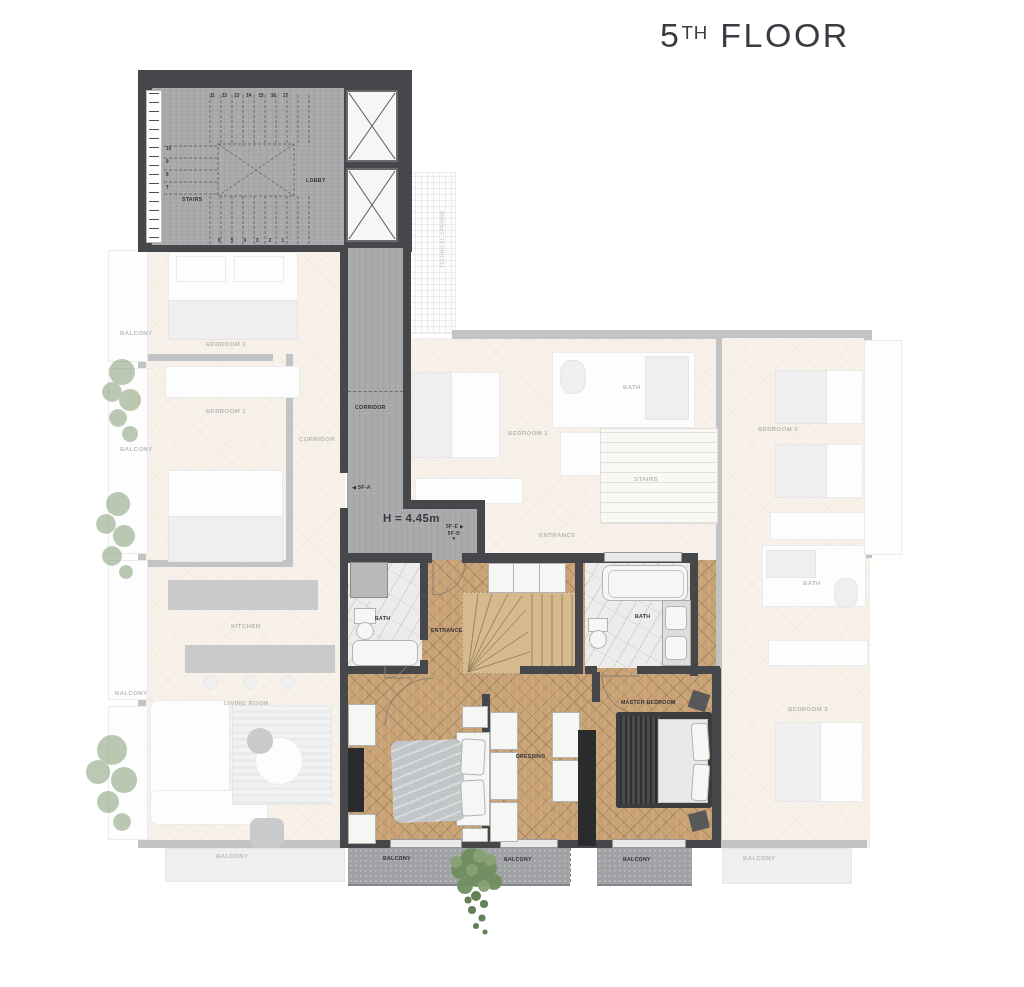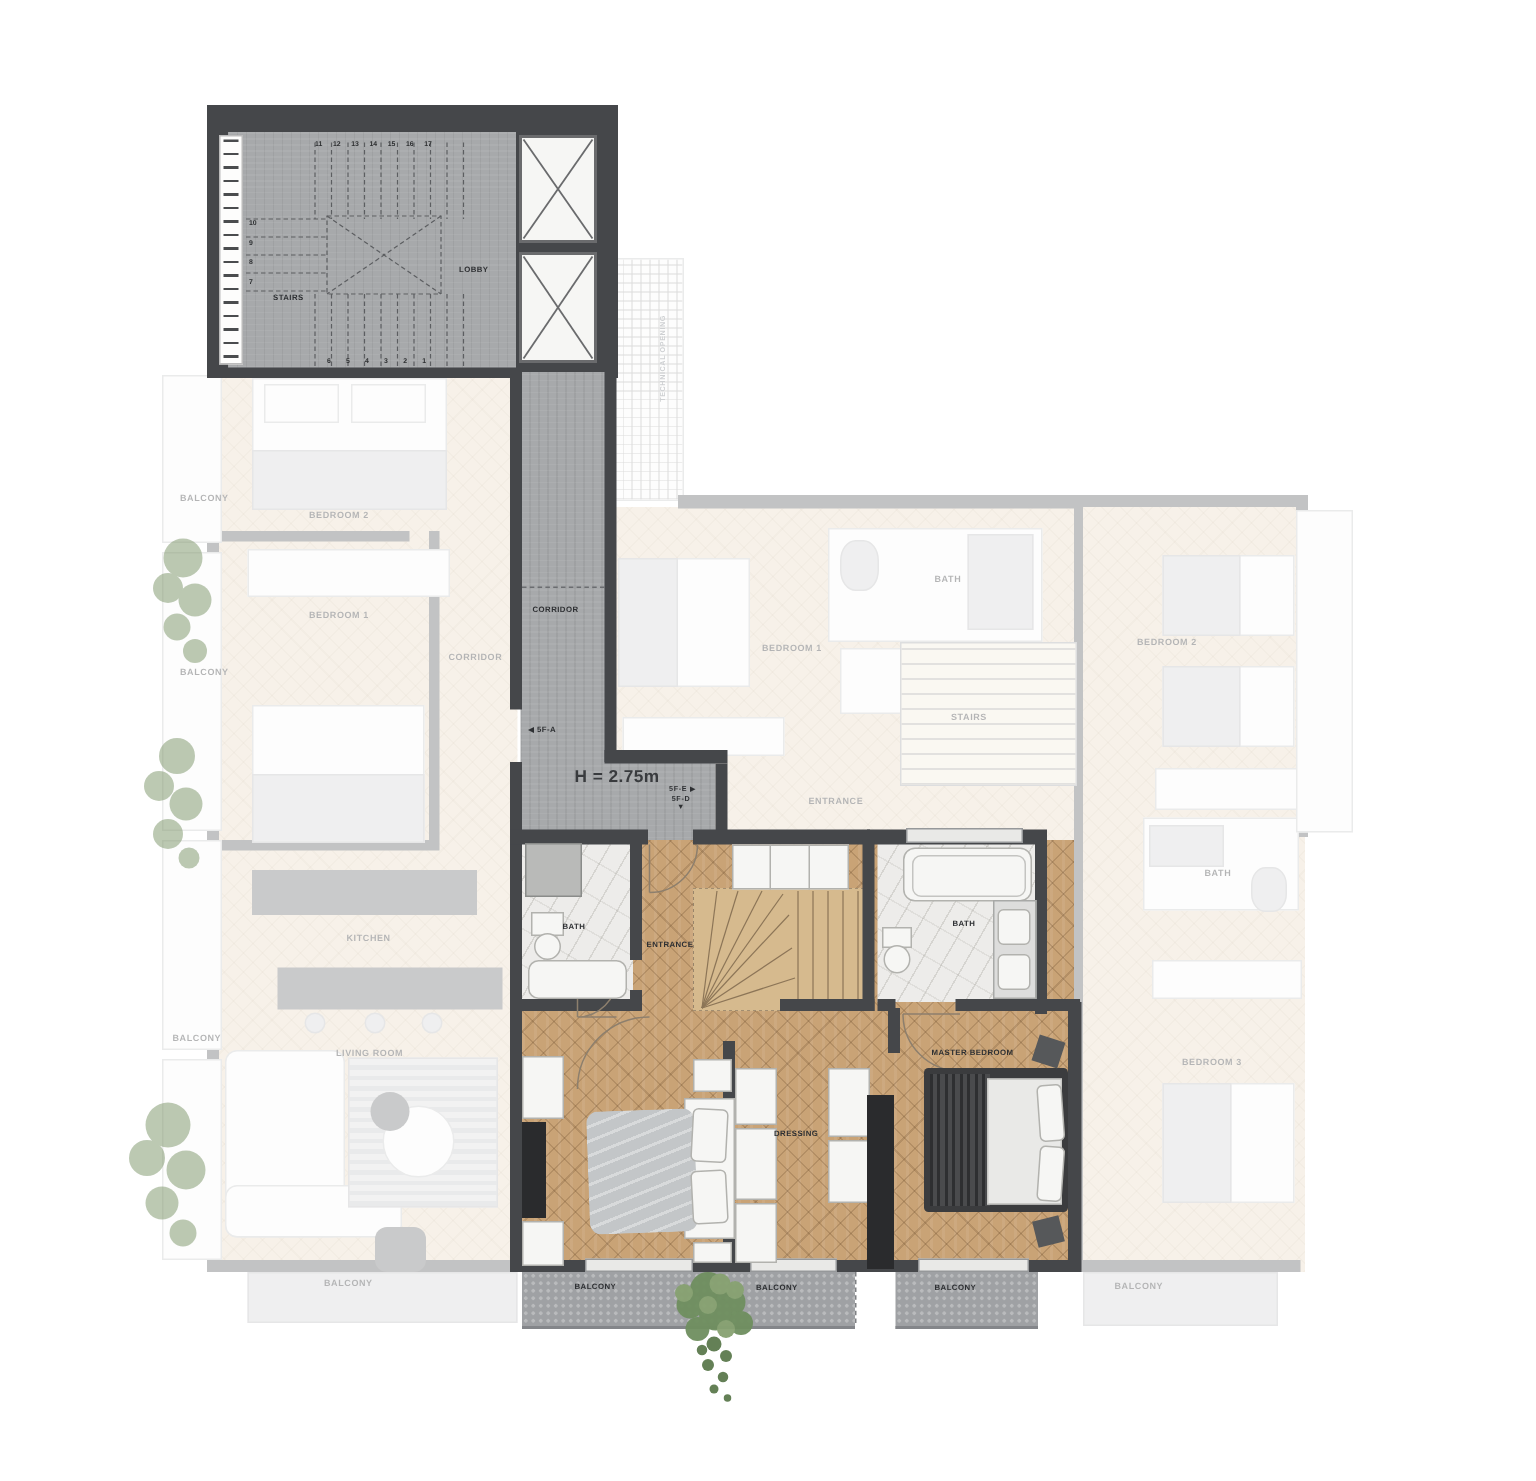--- a/index.html
+++ b/index.html
@@ -46,20 +46,21 @@
   
   .steps{position:absolute;display:flex;justify-content:space-between;color:#2d2f31;font-weight:bold;font-size:4.6px;}
   .stepsv{flex-direction:column;}
   .arcsvg{position:absolute;pointer-events:none;}
 </style>
 </head>
 <body>
 
 <div class="canvas">
 
+  <div class="title"><span>5</span><sup>TH</sup> <span>FLOOR</span></div>
 
   <div class="faded">
 
     <div class="beige" style="left:145px;top:250px;width:200px;height:598px;"></div>
     <div class="fwall" style="left:138px;top:242px;width:212px;height:10px;"></div>
     <div class="fwall" style="left:138px;top:250px;width:8px;height:598px;"></div>
     <div class="fwall" style="left:145px;top:354px;width:128px;height:7px;"></div>
     <div class="fwall" style="left:286px;top:354px;width:7px;height:206px;"></div>
     <div class="fwall" style="left:145px;top:560px;width:148px;height:7px;"></div>
     <div class="fwall" style="left:145px;top:840px;width:205px;height:8px;"></div>
@@ -224,21 +225,21 @@
   <div class="concrete" style="left:347px;top:508px;width:130px;height:55px;"></div>
   <div class="wall" style="left:340px;top:248px;width:8px;height:225px;"></div>
   <div class="wall" style="left:340px;top:508px;width:8px;height:340px;"></div>
   <div class="wall" style="left:403px;top:248px;width:8px;height:260px;"></div>
   <div class="wall" style="left:403px;top:500px;width:82px;height:9px;"></div>
   <div class="wall" style="left:477px;top:509px;width:8px;height:52px;"></div>
   <div class="abs" style="left:348px;top:391px;width:55px;border-top:1px dashed #6b6d70;"></div>
   <div class="lbl xs" style="left:355px;top:404px;">CORRIDOR</div>
 
   <div class="lbl xs" style="left:352px;top:484px;"><span>◀</span> <span>5F-A</span></div>
-  <div class="abs" style="left:383px;top:512px;font-size:11.5px;font-weight:600;letter-spacing:.3px;color:#393b3e;font-family:'Liberation Sans',sans-serif;">H = 2.75m</div>
+  <div class="abs" style="left:383px;top:512px;font-size:11.5px;font-weight:600;letter-spacing:.3px;color:#393b3e;font-family:'Liberation Sans',sans-serif;">H = 4.45m</div>
   <div class="lbl" style="left:446px;top:524px;font-size:4.8px;"><span>5F-E</span> <span>▶</span></div>
   <div class="lbl" style="left:443px;top:531px;font-size:4.8px;text-align:center;width:22px;">
       <span style="display:block;">5F-D</span>
       <span style="display:block;font-size:5px;line-height:4px;">▼</span>
     </div>
 
   <div class="herr" style="left:348px;top:560px;width:368px;height:284px;"></div>
 
   <div class="marble" style="left:348px;top:560px;width:74px;height:108px;"></div>
   <div class="marble" style="left:585px;top:560px;width:106px;height:108px;"></div>

